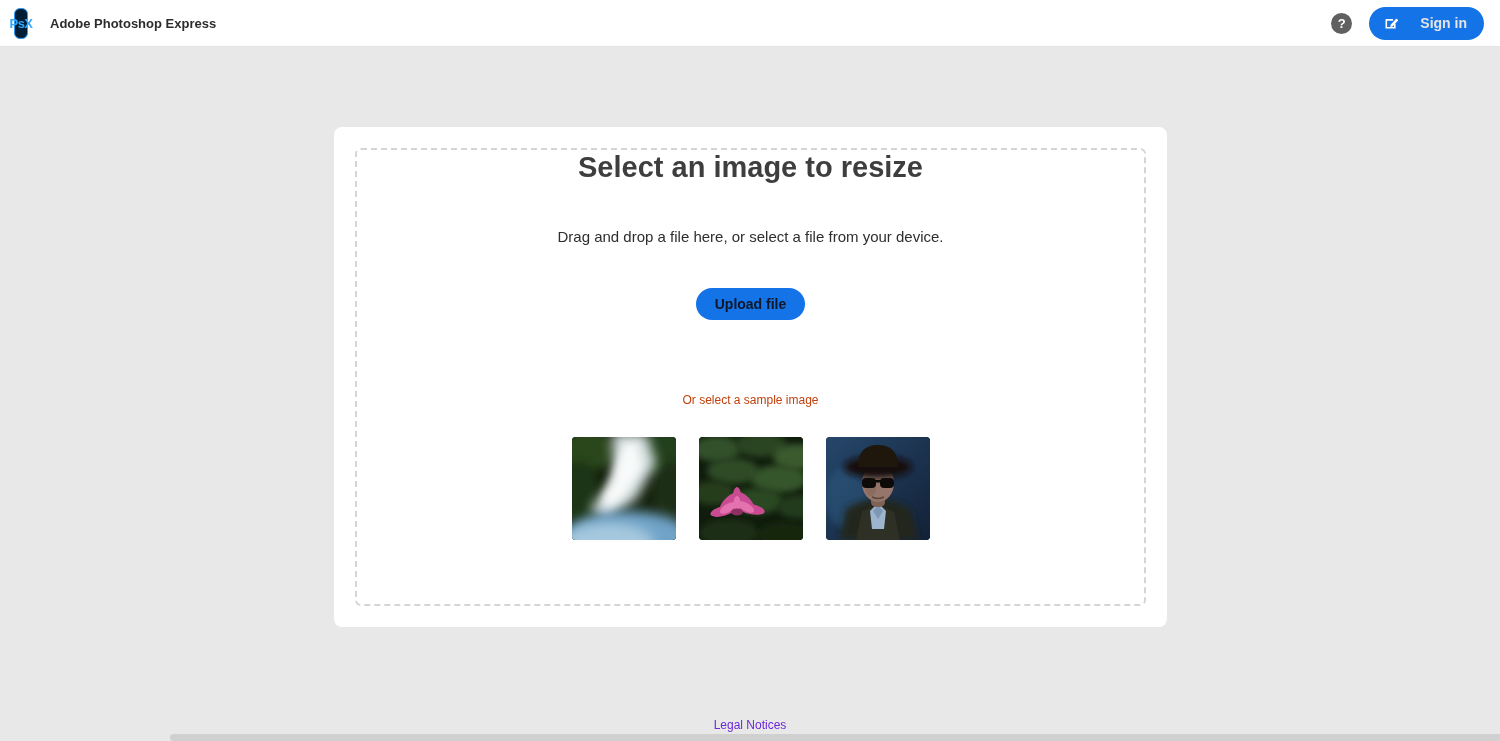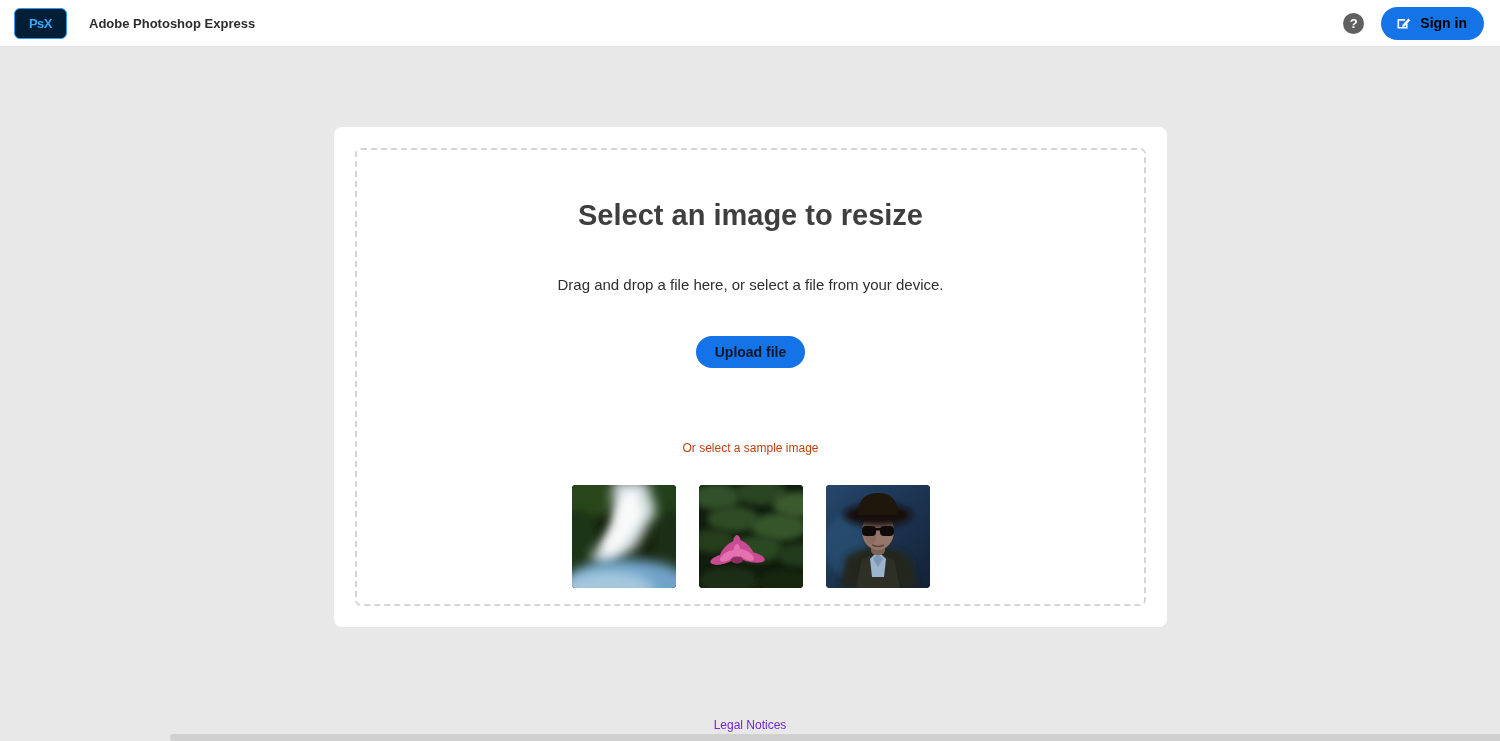--- a/index.html
+++ b/index.html
@@ -14,21 +14,21 @@
   .topbar {
     position: relative;
     height: 47px;
     background: #ffffff;
     border-bottom: 1px solid #e4e4e4;
     display: flex;
     align-items: center;
     padding: 0 16px 0 14px;
   }
   .app-logo {
-    width: 53px; height: 31px;
+    width: 14px; height: 31px;
     background: #001e36;
     border: 1px solid #2d9bf0;
     border-radius: 6px;
     color: #31a8ff;
     font-size: 13px;
     font-weight: 700;
     display: flex; align-items: center; justify-content: center;
     letter-spacing: -0.5px;
     flex: 0 0 auto;
   }
@@ -50,25 +50,25 @@
     cursor: pointer;
     flex: 0 0 auto;
   }
   .signin-btn {
     margin-left: 17px;
     height: 33px;
     padding: 0 17px 0 14px;
     border-radius: 17px;
     background: #1473e6;
     border: none;
-    color: #000000;
+    color: #e5e5e5;
     font-family: "Liberation Sans", sans-serif;
     font-size: 14px;
     font-weight: 700;
-    display: flex; align-items: center; gap: 8px;
+    display: flex; align-items: center; gap: 20px;
     cursor: pointer;
   }
 
   
   .main {
     position: relative;
     height: 694px;
     background: #e8e8e8;
   }
   .upload-card {
@@ -81,21 +81,20 @@
   .dropzone {
     position: absolute;
     inset: 21px;
     border: 2px dashed #d5d5d5;
     border-radius: 6px;
     display: flex;
     flex-direction: column;
     align-items: center;
   }
   .dz-heading {
-    margin-top: 48px;
     font-size: 29px;
     font-weight: 800;
     color: #3e3e3e;
     line-height: 34px;
   }
   .dz-subheading {
     margin-top: 44px;
     font-size: 15px;
     color: #2e2e2e;
     line-height: 18px;

